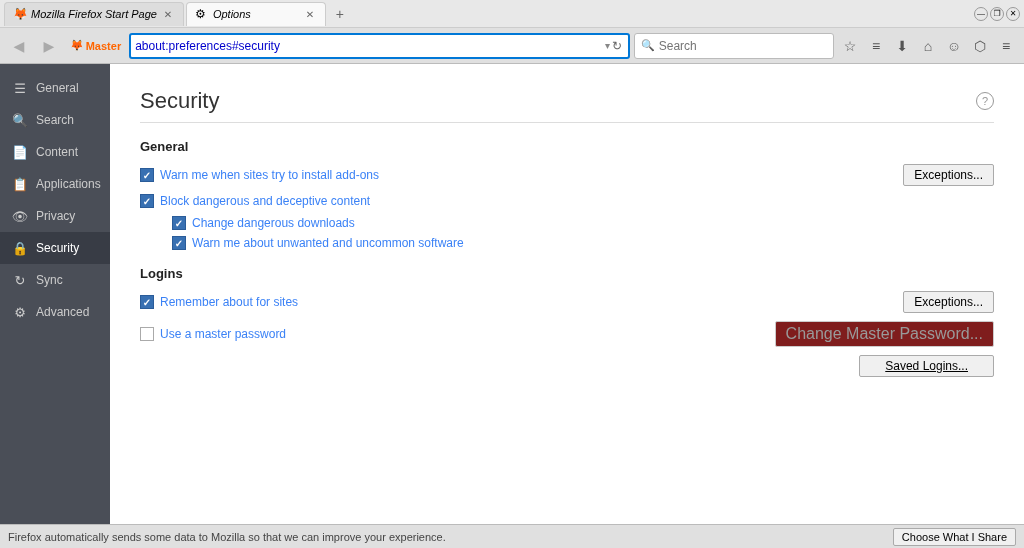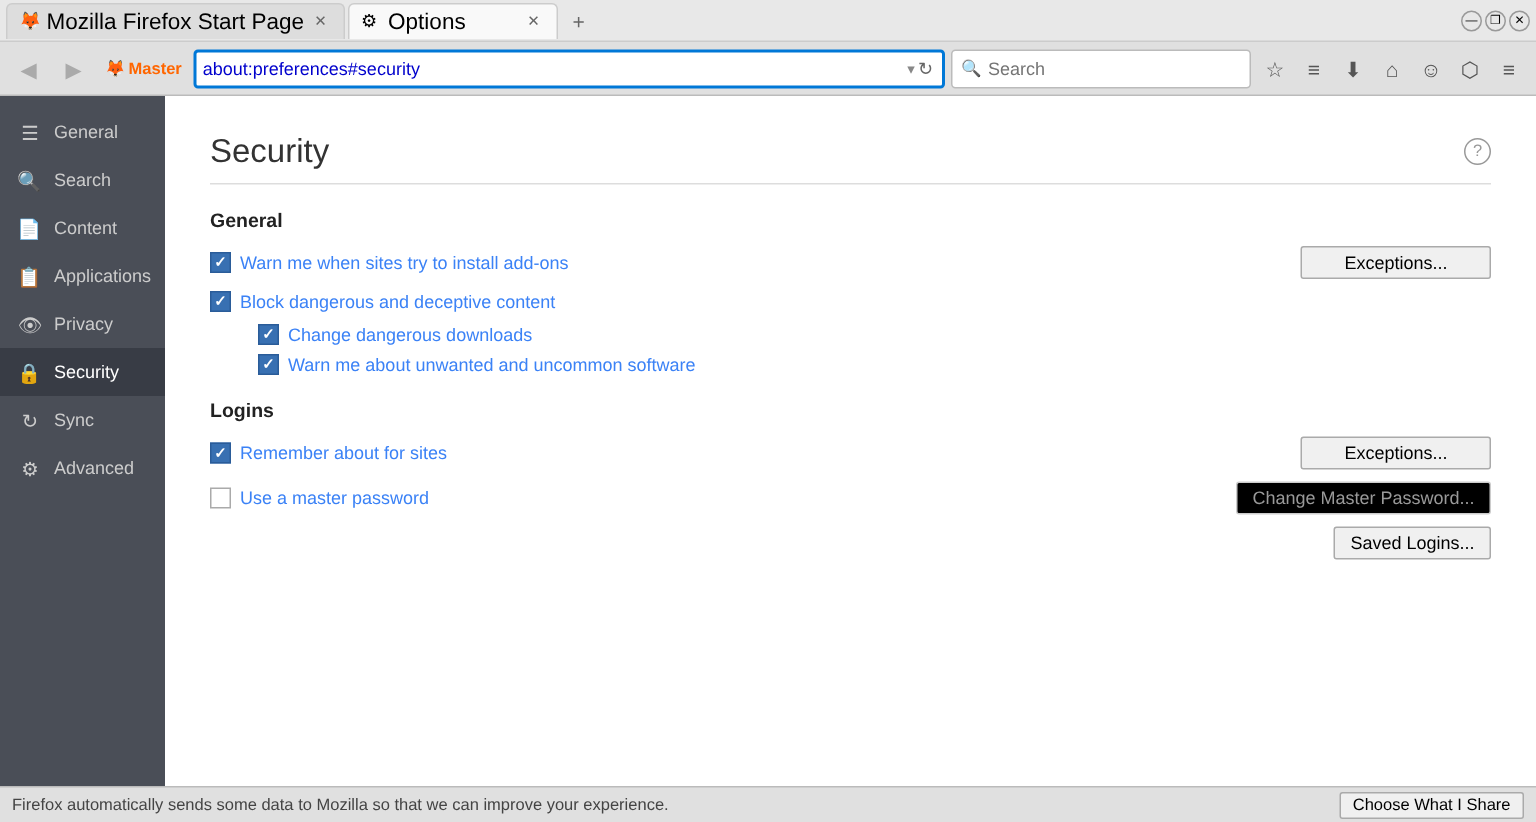--- a/index.html
+++ b/index.html
@@ -24,21 +24,21 @@
       border-radius: 4px 4px 0 0;
       padding: 4px 8px;
       font-size: 12px;
       height: 24px;
       gap: 4px;
       min-width: 140px;
     }
     .tab.inactive {
       background: #ddd;
     }
-    .tab-title { flex: 1; font-size: 15px; }
+    .tab-title { flex: 1; font-size: 11px; font-style: italic; }
     .tab-close {
       cursor: pointer;
       color: #666;
       font-size: 10px;
       width: 14px;
       height: 14px;
       display: flex;
       align-items: center;
       justify-content: center;
       border-radius: 2px;
@@ -290,54 +290,55 @@
       font-size: 10px;
       font-weight: bold;
     }
     .option-text {
       font-size: 12px;
       color: #3b82f6;
     }
     .exceptions-btn {
       border: 1px solid #aaa;
       background: #f0f0f0;
-      padding: 3px 28px;
+      padding: 3px 10px;
       cursor: pointer;
       font-size: 12px;
       border-radius: 2px;
     }
     .section-gap { margin-bottom: 16px; }
 
     .logins-row {
       display: flex;
       align-items: center;
       justify-content: space-between;
       margin-bottom: 8px;
     }
 
     .master-pw-btn {
       border: 1px solid #ccc;
-      background: #000000;
+      background: #7f1d1d;
       padding: 3px 10px;
       cursor: pointer;
-      font-size: 12px;
+      font-size: 16px;
       border-radius: 2px;
       color: #999;
     }
 
     .saved-logins-btn {
       border: 1px solid #aaa;
       background: #f0f0f0;
-      padding: 3px 10px;
+      padding: 3px 25px;
       cursor: pointer;
       font-size: 12px;
       border-radius: 2px;
       display: block;
       margin-left: auto;
       margin-top: 4px;
+      text-decoration: underline;
     }
 
     
     .status-bar {
       background: #e0e0e0;
       height: 24px;
       display: flex;
       align-items: center;
       justify-content: space-between;
       padding: 0 8px;

